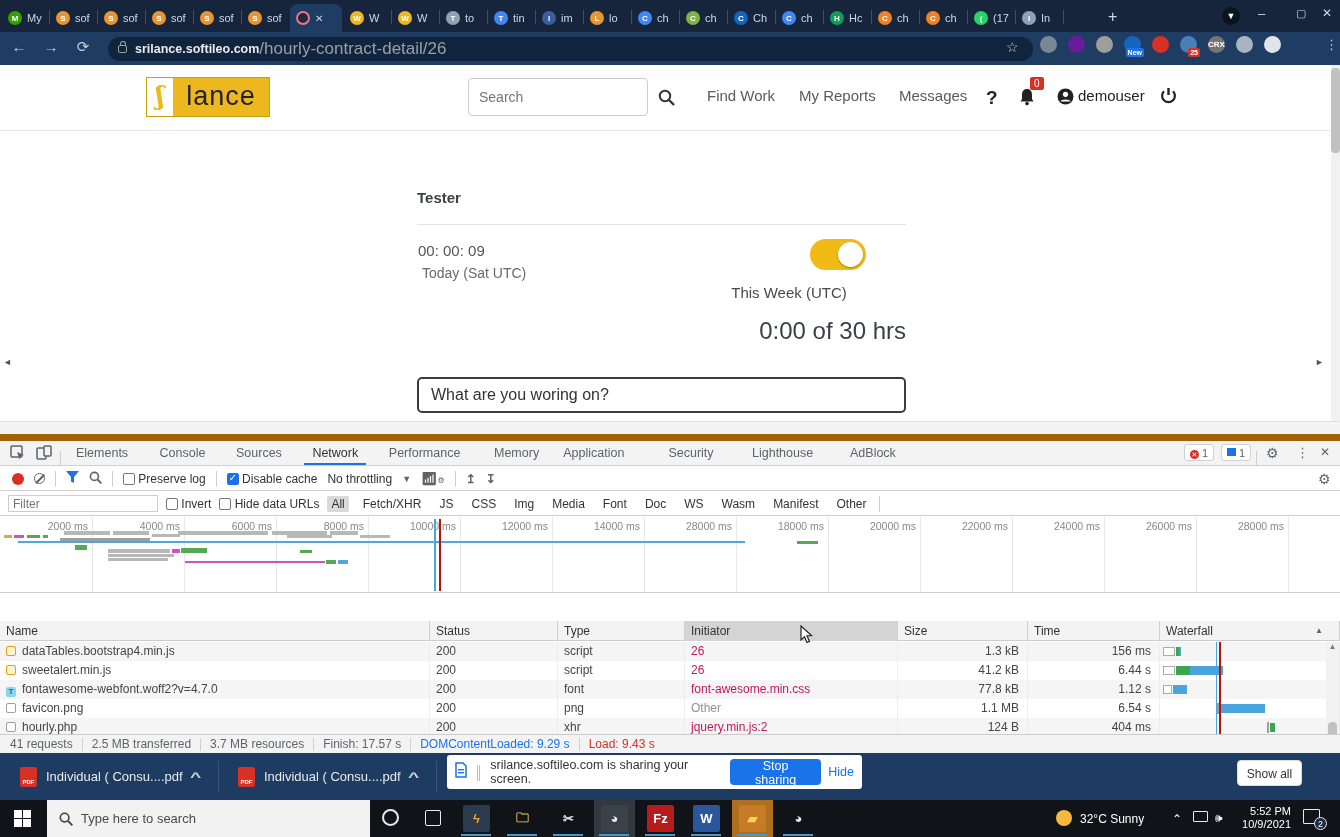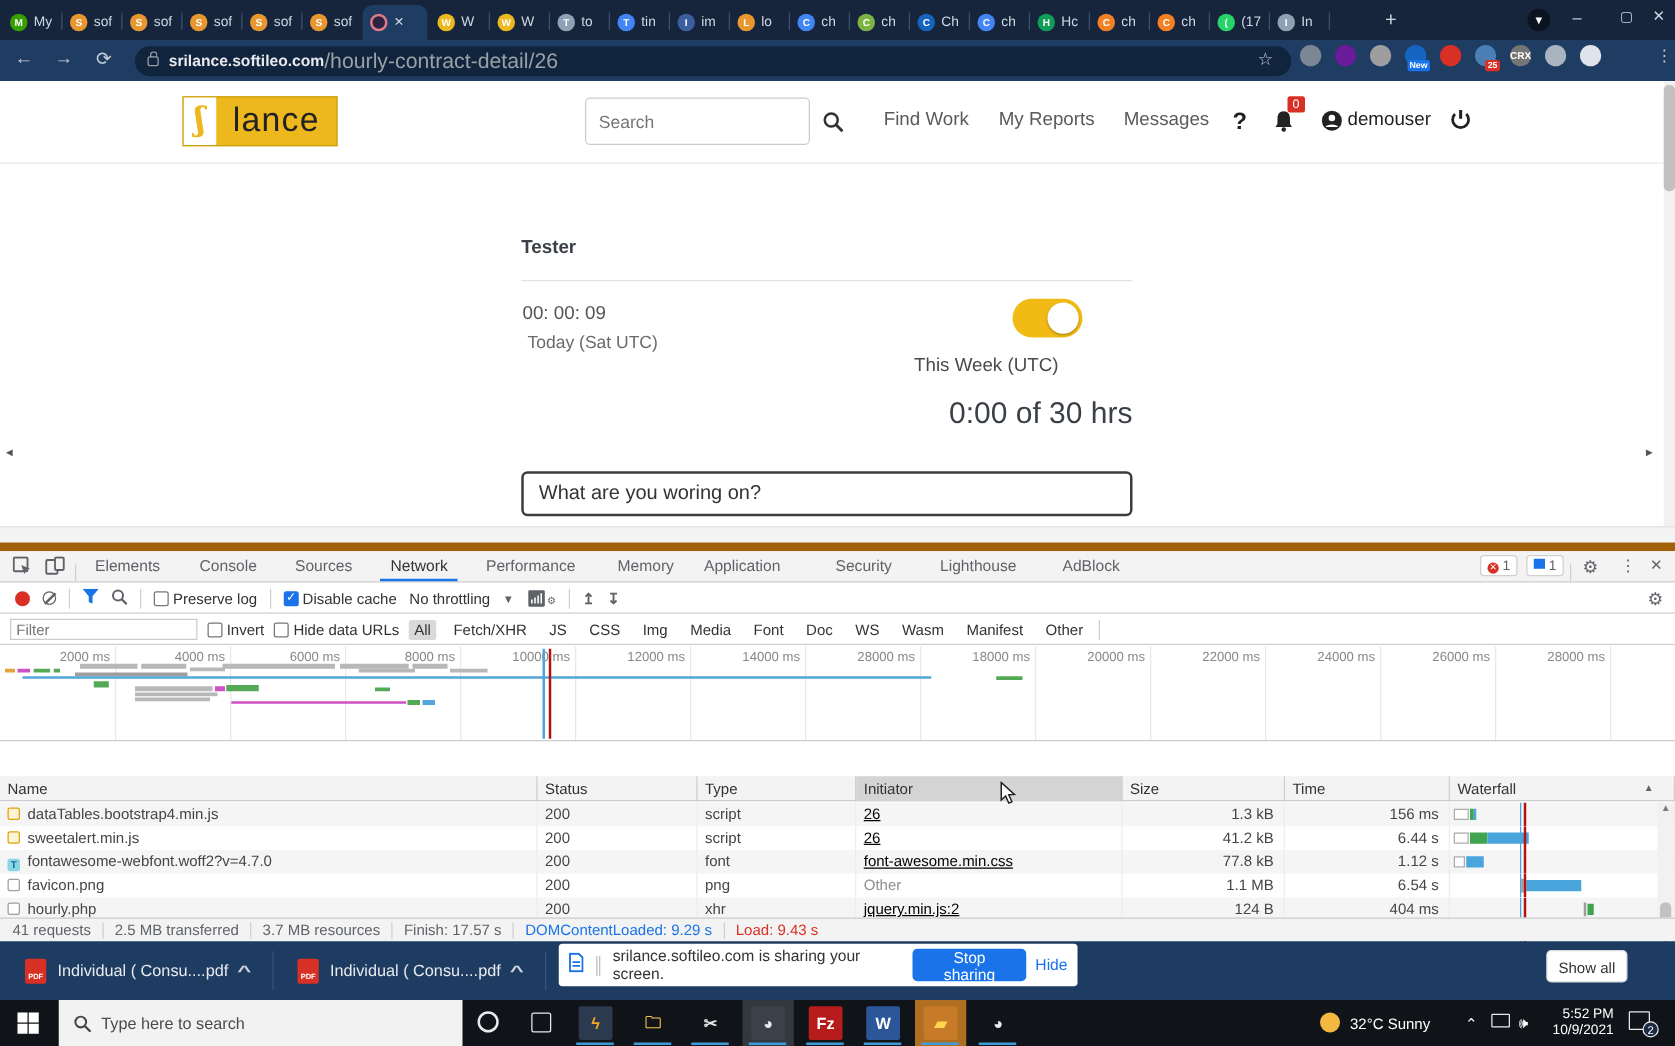--- a/index.html
+++ b/index.html
@@ -69,21 +69,21 @@
   .gline { position:absolute; top:0; width:1px; height:76px; background:#e8e8e8; }
   .gtick { position:absolute; top:3px; font-size:10.5px; color:#888; text-align:right; width:60px; }
   .obar { position:absolute; }
   #ntable { position:absolute; left:0; top:140px; width:1268px; height:141px;margin-top:40px; }
   .nhead { position:absolute; left:0; top:0; width:1340px; height:20px; background:#f3f3f3; border-bottom:1px solid #ccc; }
   .hcell { position:absolute; top:0; height:20px; line-height:20px; padding-left:6px; border-right:1px solid #d0d0d0; color:#333; font-size:12px; }
   .nrow { position:absolute; left:0; width:1340px; height:19px; }
   .nrow.alt { background:#f5f5f5; }
   .cell { position:absolute; top:0; height:19px; line-height:19px; padding-left:6px; font-size:12px; color:#454545; white-space:nowrap; overflow:hidden; border-right:1px solid #ededed; }
   .cell.r { text-align:right; padding-right:8px; padding-left:0; }
-  .cell a { color:#000000; text-decoration:underline; }
+  .cell a { color:#be185d; }
   .gray { color:#909090; }
   .ricon { display:inline-block; width:10px; height:10px; border-radius:2px; margin-right:6px; vertical-align:-1px; }
   .ricon.js { border:1.5px solid #e3a008; background:#fdf3d7; }
   .ricon.font { background:#8ad6e4; color:#1769aa; font-size:8px; font-weight:bold; text-align:center; line-height:10px; }
   .ricon.doc { border:1.5px solid #9e9e9e; background:#fff; }
   .wf { position:absolute; top:5px; height:9px; }
   .wf.box { background:#fff; border:1px solid #aaa; }
   .wf.green { background:#3fa450; }
   .wf.blue { background:#4aa5dd; }
   .wf.tick { background:#9e9e9e; top:4px; height:11px; }

